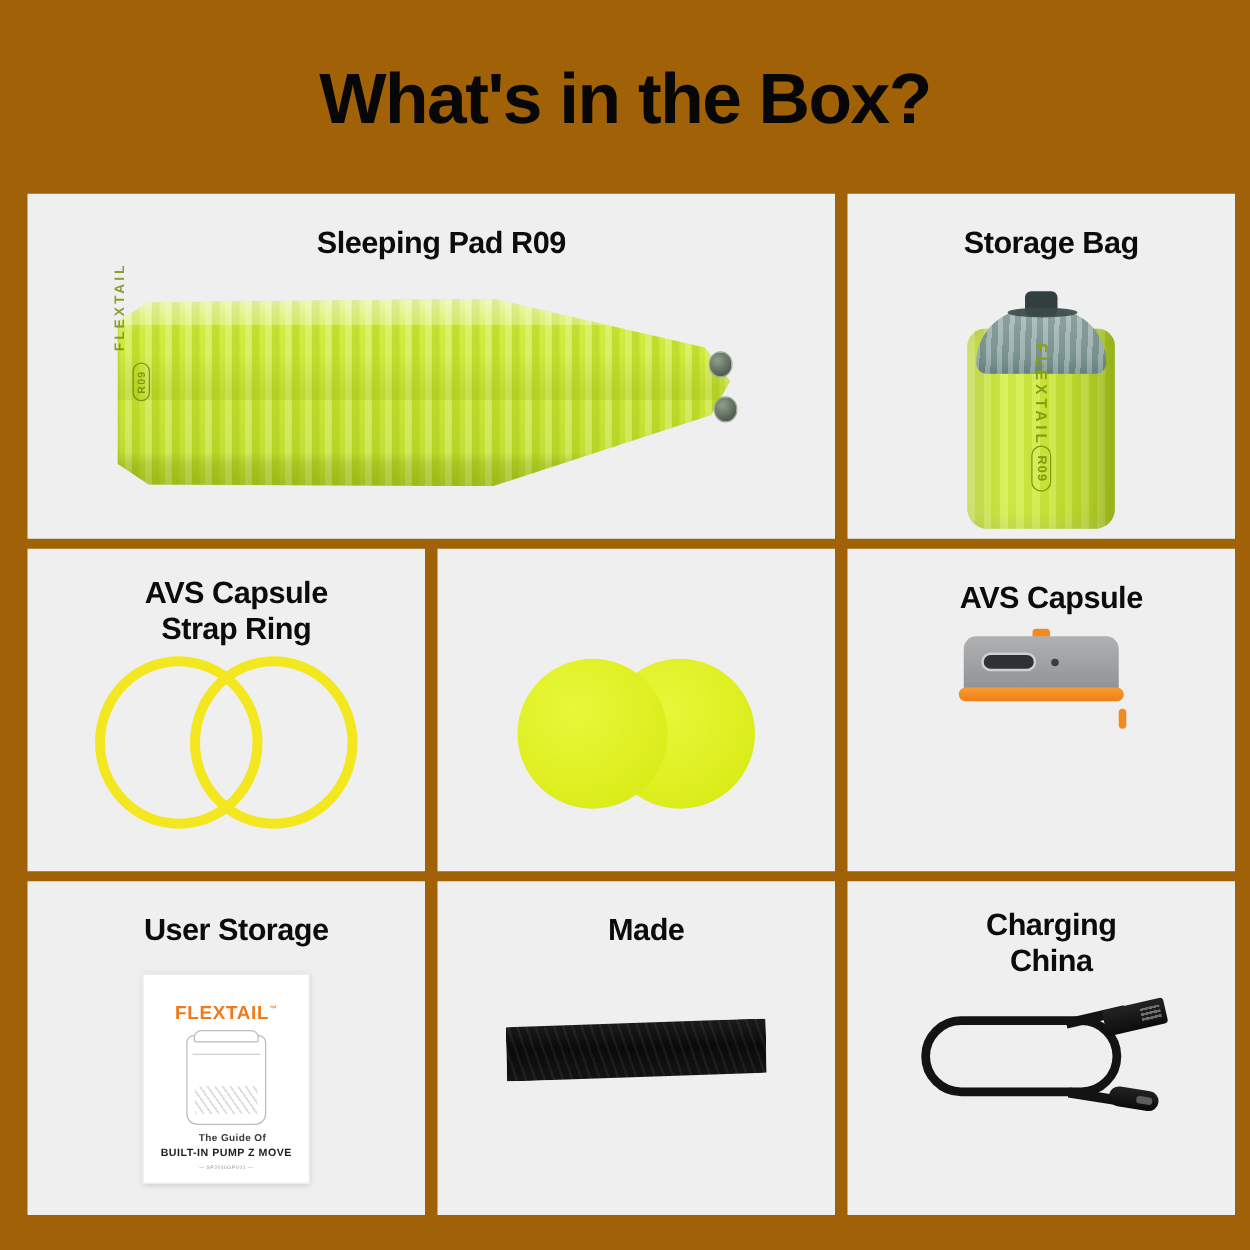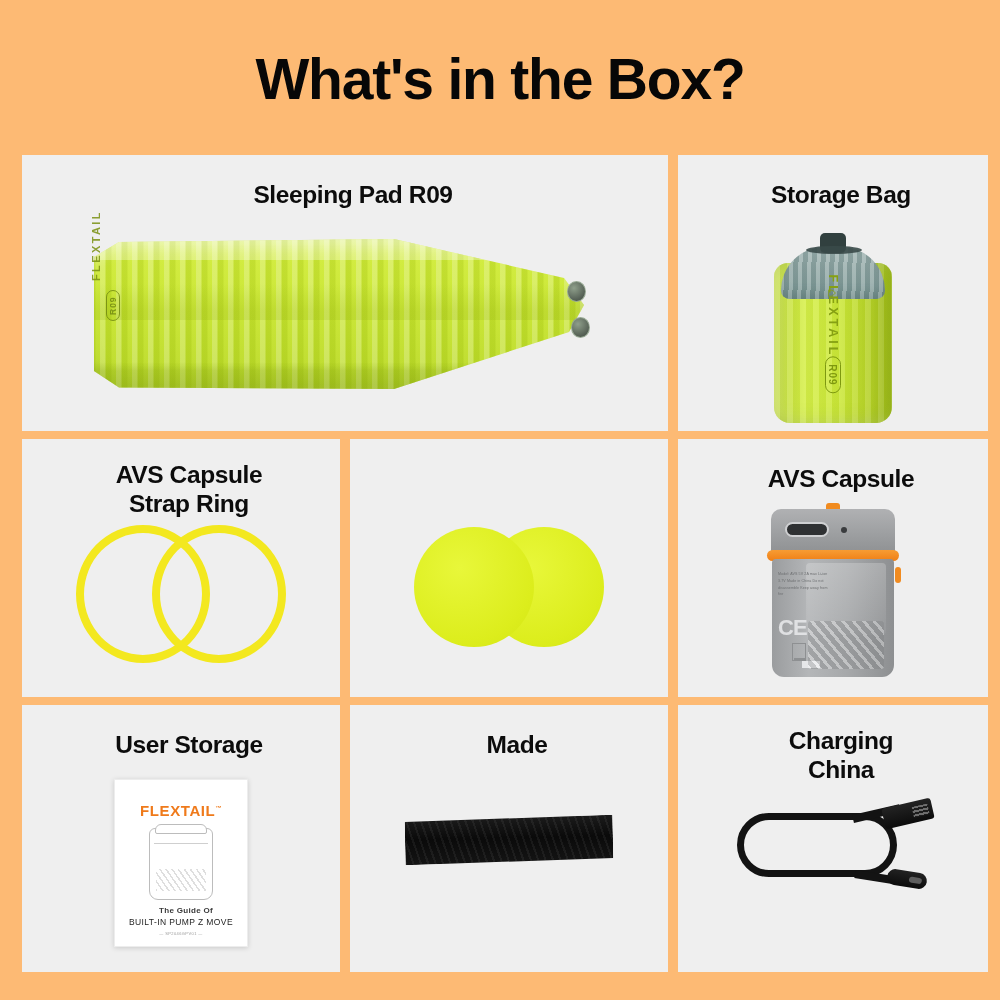--- a/index.html
+++ b/index.html
@@ -2,21 +2,21 @@
 <html><head>
 <meta charset="utf-8">
 <style>
   * { box-sizing: border-box; margin: 0; padding: 0; }
   html, body {
     width: 1000px; height: 1000px;
     background: #f7f7f7;
     font-family: "Liberation Sans", sans-serif;
     overflow: hidden;
   }
-  .page { position: relative; width: 1000px; height: 1000px; background: #fdba74; }
+  .page { position: relative; width: 1000px; height: 1000px; background: #a16207; }
 
   .title {
     position: absolute; top: 47px; left: 0; width: 1000px;
     text-align: center;
     font-size: 57px; font-weight: bold; letter-spacing: -1.2px;
     color: #070707; line-height: 1.15;
   }
 
   .grid {
     position: absolute; left: 22px; top: 155px;
@@ -254,21 +254,21 @@
     position: absolute; left: 50%; transform: translateX(-50%); top: 44px;
     width: 52px; height: 10px; border: 1.2px solid #bcbcbc; border-radius: 6px 6px 2px 2px;
     background: #fff;
   }
   .man-t1 {
     position: absolute; left: 0; right: 0; top: 126px; text-align: center;
     font-size: 8px; font-weight: bold; color: #3a3a3a; letter-spacing: .3px; margin-left: 10px;
   }
   .man-t2 {
     position: absolute; left: 0; right: 0; top: 137px; text-align: center;
-    font-size: 8.5px; font-weight: normal; color: #1d1d1d; letter-spacing: .4px;
+    font-size: 8.5px; font-weight: bold; color: #1d1d1d; letter-spacing: .4px;
   }
   .man-t3 {
     position: absolute; left: 0; right: 0; top: 151px; text-align: center;
     font-size: 4px; color: #9a9a9a; letter-spacing: .4px;
   }
 
   
   .strap {
     position: absolute; left: 50%; transform: translateX(-50%) rotate(-1.2deg); top: 112px;
     width: 208px; height: 46px;
@@ -380,33 +380,20 @@
       <div class="card-label">AVS Capsule</div>
       <div class="art">
         <div class="capsule">
           <div class="cap-nub"></div>
           <div class="cap-top">
             <div class="cap-port"></div>
             <div class="cap-dot"></div>
           </div>
           <div class="cap-ring"></div>
           <div class="cap-side-tab"></div>
-          <div class="cap-body">
-            <div class="cap-window"></div>
-            <div class="cap-legal">Model: AVS
-5V 2A max
-Li-ion 3.7V
-Made in China
-Do not disassemble
-Keep away from fire</div>
-            <div class="cap-ce">CE</div>
-            <div class="cap-weee"></div>
-            <div class="cap-bar"></div>
-            <div class="cap-vent"></div>
-          </div>
         </div>
       </div>
     </div>
 
     <div class="card">
       <div class="card-label">User Storage</div>
       <div class="art">
         <div class="manual">
           <div class="man-logo">
             <span>FLEXTAIL</span><span class="man-tm">™</span>

